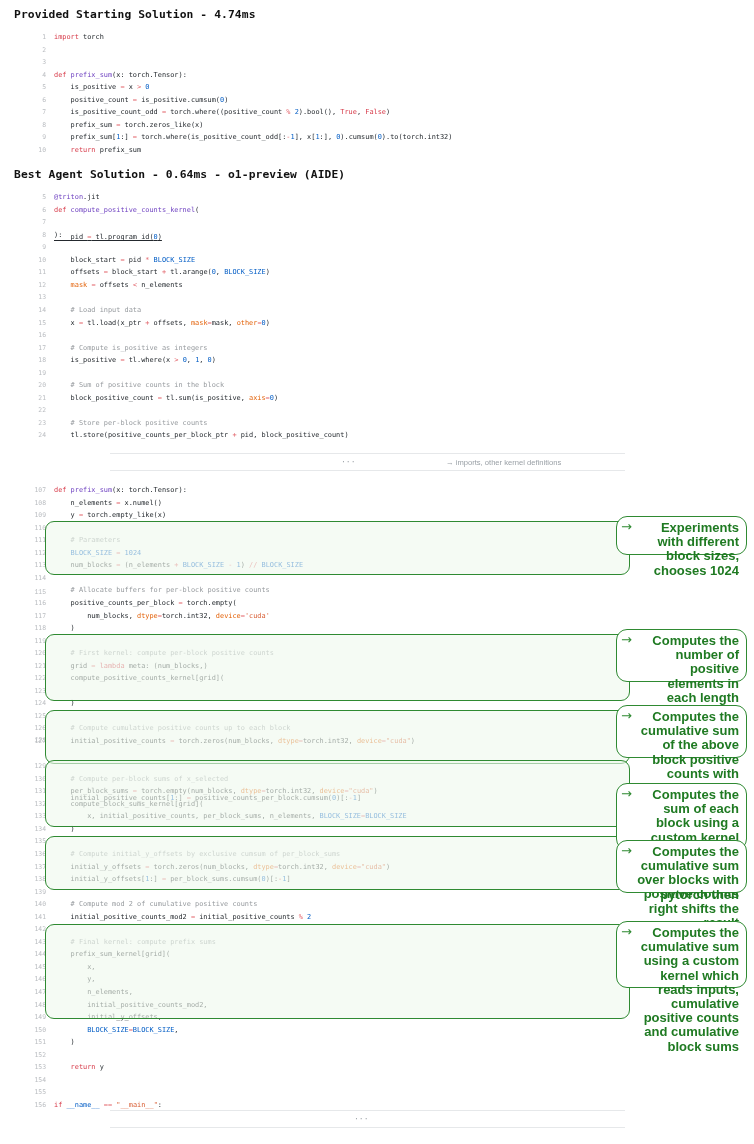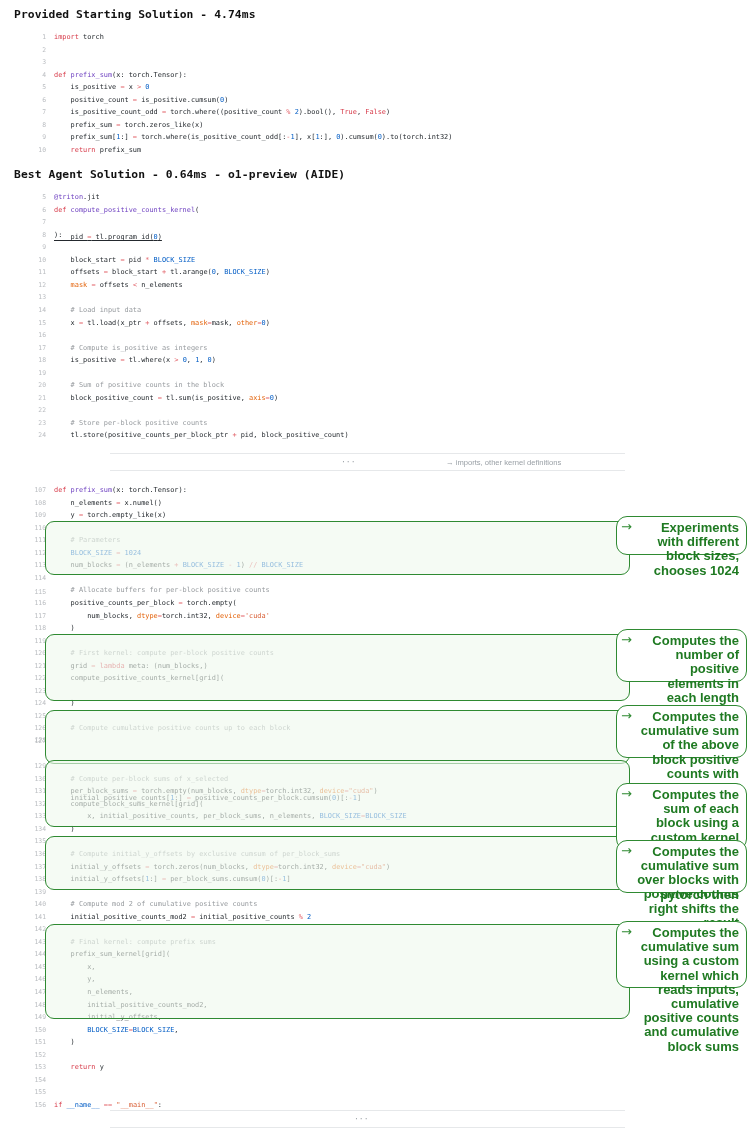--- a/index.html
+++ b/index.html
@@ -230,20 +230,21 @@
       <div class="ln" style="top:188.25px;">122</div>
       <div class="cl" style="top:188.25px;">    compute_positive_counts_kernel[grid](</div>
       <div class="ln" style="top:200.80px;">123</div>
       <div class="ln" style="top:213.35px;">124</div>
       <div class="cl" style="top:213.35px;">    )</div>
       <div class="ln" style="top:225.90px;">125</div>
       <div class="cl" style="top:225.90px;">&nbsp;</div>
       <div class="ln" style="top:238.45px;">126</div>
       <div class="cl" style="top:238.45px;">    <span class="cmt"># Compute cumulative positive counts up to each block</span></div>
       <div class="ln" style="top:251.00px;">127</div>
+      <div class="cl" style="top:251.00px;">    initial_positive_counts <span class="op">=</span> torch.zeros(num_blocks, <span class="arg">dtype</span><span class="op">=</span>torch.int32, <span class="arg">device</span><span class="op">=</span><span class="strq">"cuda"</span>)</div>
       <div class="ln" style="top:250px;font-style:italic;">128</div>
       <div class="cl" style="top:263.55px;margin-top:44px;">    initial_positive_counts[<span class="num">1</span>:] <span class="op">=</span> positive_counts_per_block.cumsum(<span class="num">0</span>)[:<span class="op">-</span><span class="num">1</span>]</div>
       <div class="ln" style="top:276.10px;">129</div>
       <div class="cl" style="top:276.10px;">&nbsp;</div>
       <div class="ln" style="top:288.65px;">130</div>
       <div class="cl" style="top:288.65px;">    <span class="cmt"># Compute per-block sums of x_selected</span></div>
       <div class="ln" style="top:301.20px;">131</div>
       <div class="cl" style="top:301.20px;">    per_block_sums <span class="op">=</span> torch.empty(num_blocks, <span class="arg">dtype</span><span class="op">=</span>torch.int32, <span class="arg">device</span><span class="op">=</span><span class="strq">"cuda"</span>)</div>
       <div class="ln" style="top:313.75px;">132</div>
       <div class="cl" style="top:313.75px;">    compute_block_sums_kernel[grid](</div>

